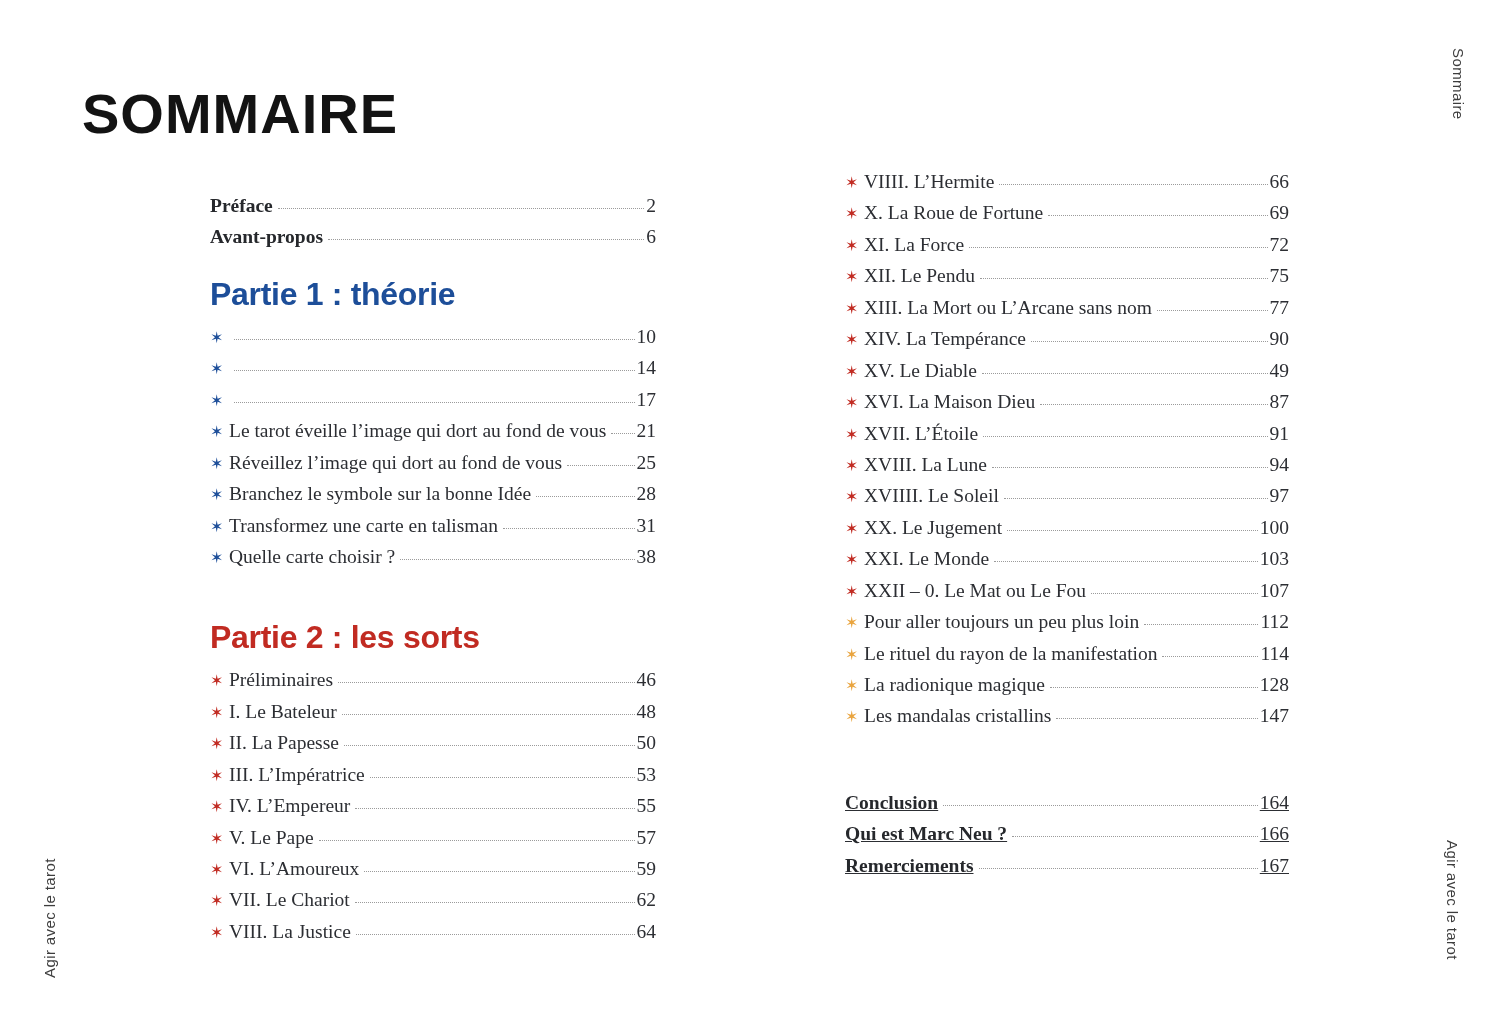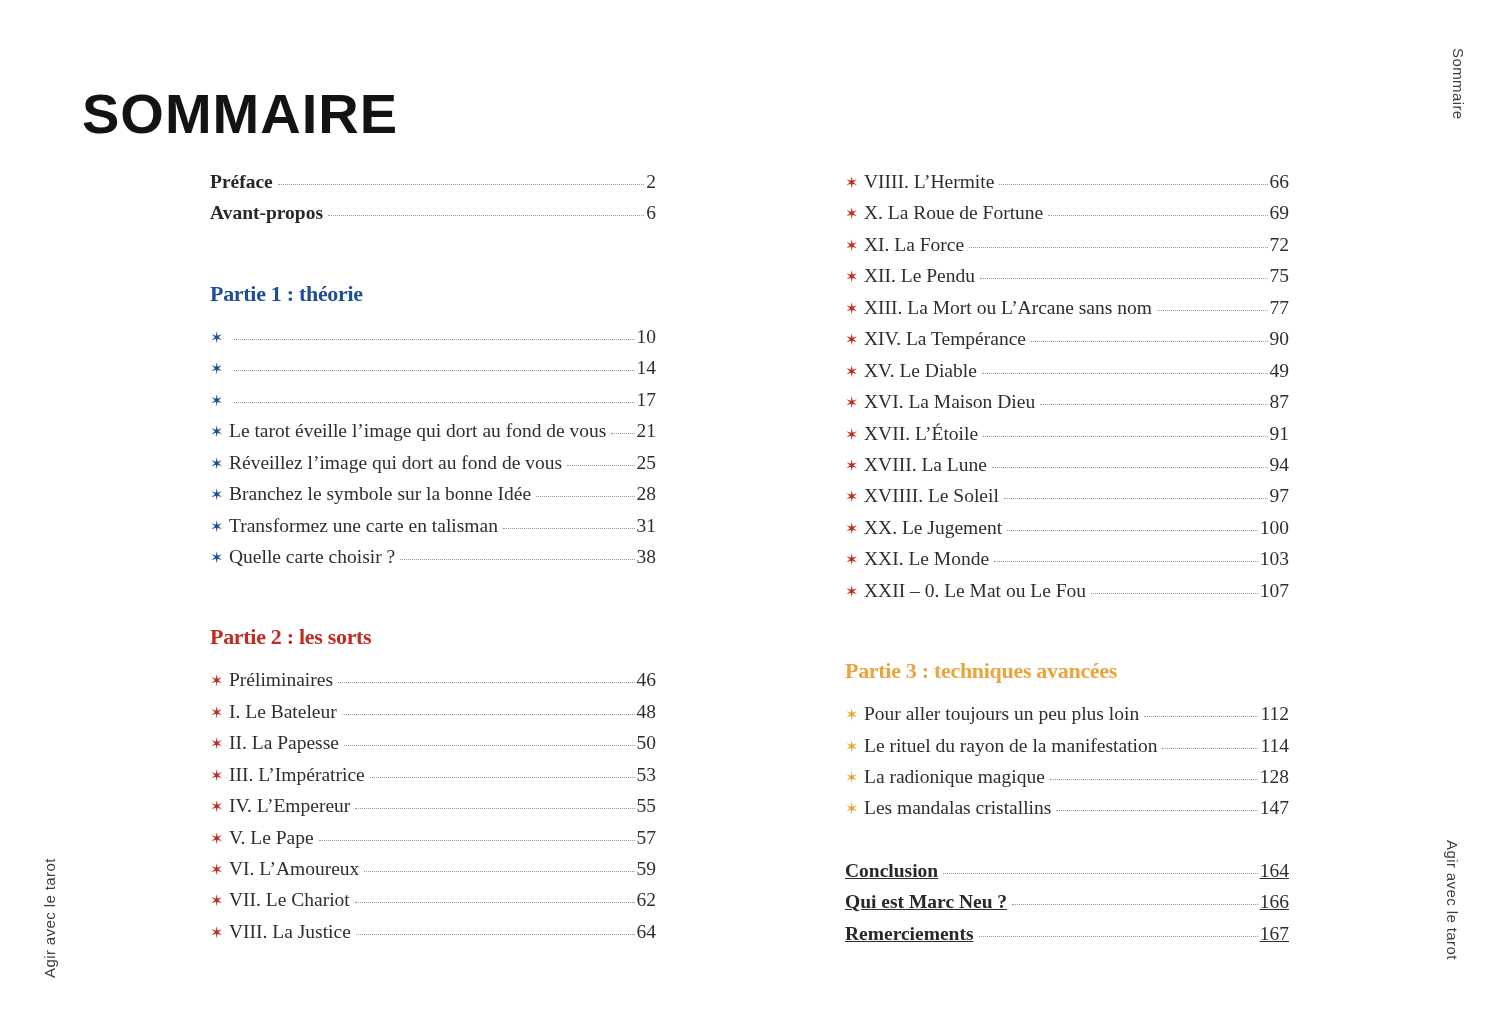--- a/index.html
+++ b/index.html
@@ -28,42 +28,43 @@
     white-space: nowrap;
   }
   .col {
     position: absolute;
     top: 166px;
   }
   .col-left  { left: 210px; width: 446px; }
   .col-right { left: 845px; width: 444px; }
 
   .part-heading {
-    font-family: Liberation Serif, serif;
+    font-family: Liberation Sans, sans-serif;
     font-weight: 700;
-    font-size: 22px;
+    font-size: 32px;
     line-height: 38px;
     letter-spacing: -0.3px;
     margin: 46px 0 8px 0;
     white-space: nowrap;
   }
   .c-blue   { color: var(--blue, #1d4e99); }
   .c-red    { color: var(--red, #c12b22); }
   .c-orange { color: var(--orange, #e9a43e); }
 
   .toc-row {
     display: flex;
     align-items: baseline;
     height: 31.45px;
     line-height: 31.45px;
     font-size: 19.5px;
   }
   .toc-row.bold .label {
     font-weight: 700;
     color: #26282c;
+    margin-top: 24px;
   }
   .star {
     flex: none;
     width: 19px;
     font-size: 16px;
     font-family: "DejaVu Sans", sans-serif;
   }
   .label {
     flex: none;
     white-space: nowrap;
@@ -298,21 +299,20 @@
         <span class="leader"></span>
         <span class="pagenum">103</span>
       </div>
       <div class="toc-row">
         <span class="star c-red">✶</span>
         <span class="label">XXII – 0. Le Mat ou Le Fou</span>
         <span class="leader"></span>
         <span class="pagenum">107</span>
       </div>
     </div>
-    <div class="part-heading c-orange">Partie 3 : techniques avancées</div>
     <div class="entries">
       <div class="toc-row">
         <span class="star c-orange">✶</span>
         <span class="label">Pour aller toujours un peu plus loin</span>
         <span class="leader"></span>
         <span class="pagenum">112</span>
       </div>
       <div class="toc-row">
         <span class="star c-orange">✶</span>
         <span class="label">Le rituel du rayon de la manifestation</span>

